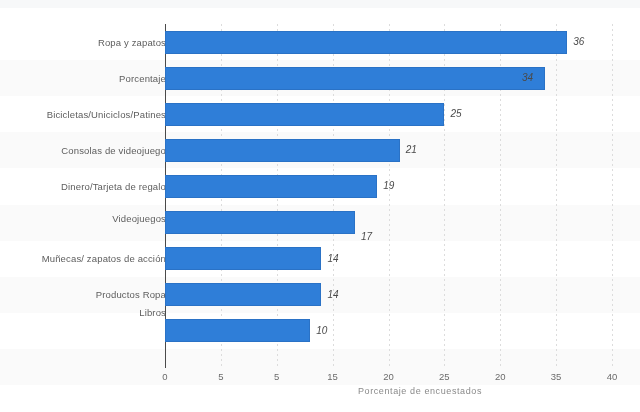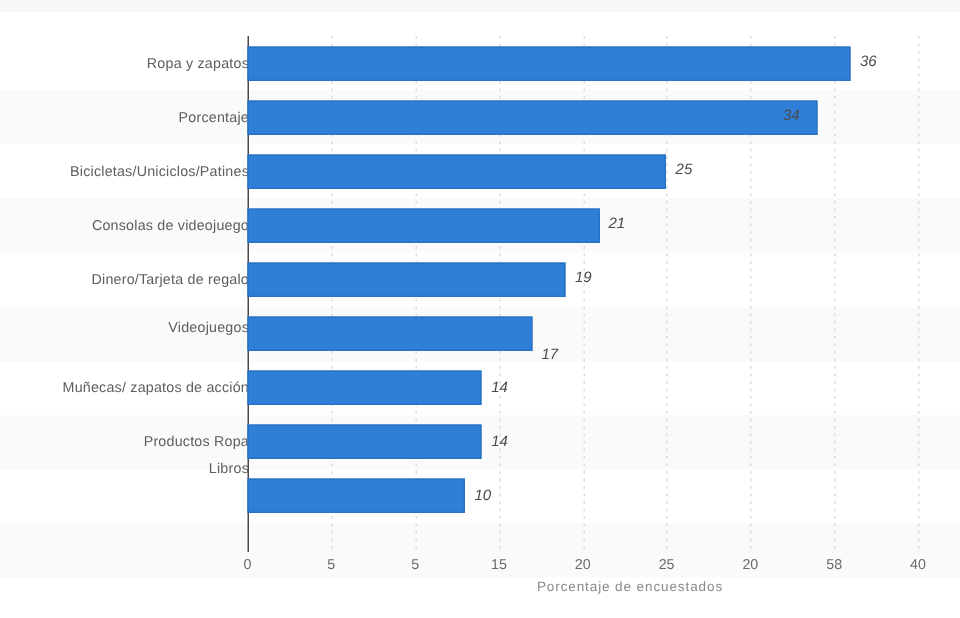--- a/index.html
+++ b/index.html
@@ -171,21 +171,21 @@
       </div>
 
     <div id="ticks-layer">
         <div class="tick-label" style="left: 165px;">0</div>
         <div class="tick-label" style="left: 220.875px;">5</div>
         <div class="tick-label" style="left: 276.75px;">5</div>
         <div class="tick-label" style="left: 332.625px;">15</div>
         <div class="tick-label" style="left: 388.5px;">20</div>
         <div class="tick-label" style="left: 444.375px;">25</div>
         <div class="tick-label" style="left: 500.25px;">20</div>
-        <div class="tick-label" style="left: 556.125px;">58</div>
+        <div class="tick-label" style="left: 556.125px;">35</div>
         <div class="tick-label" style="left: 612px;">40</div>
       </div>
 
     <div class="axis-title">
       <span class="axis-title-inner">Porcentaje de encuestados</span>
     </div>
 
   </div>
 </div>
 

